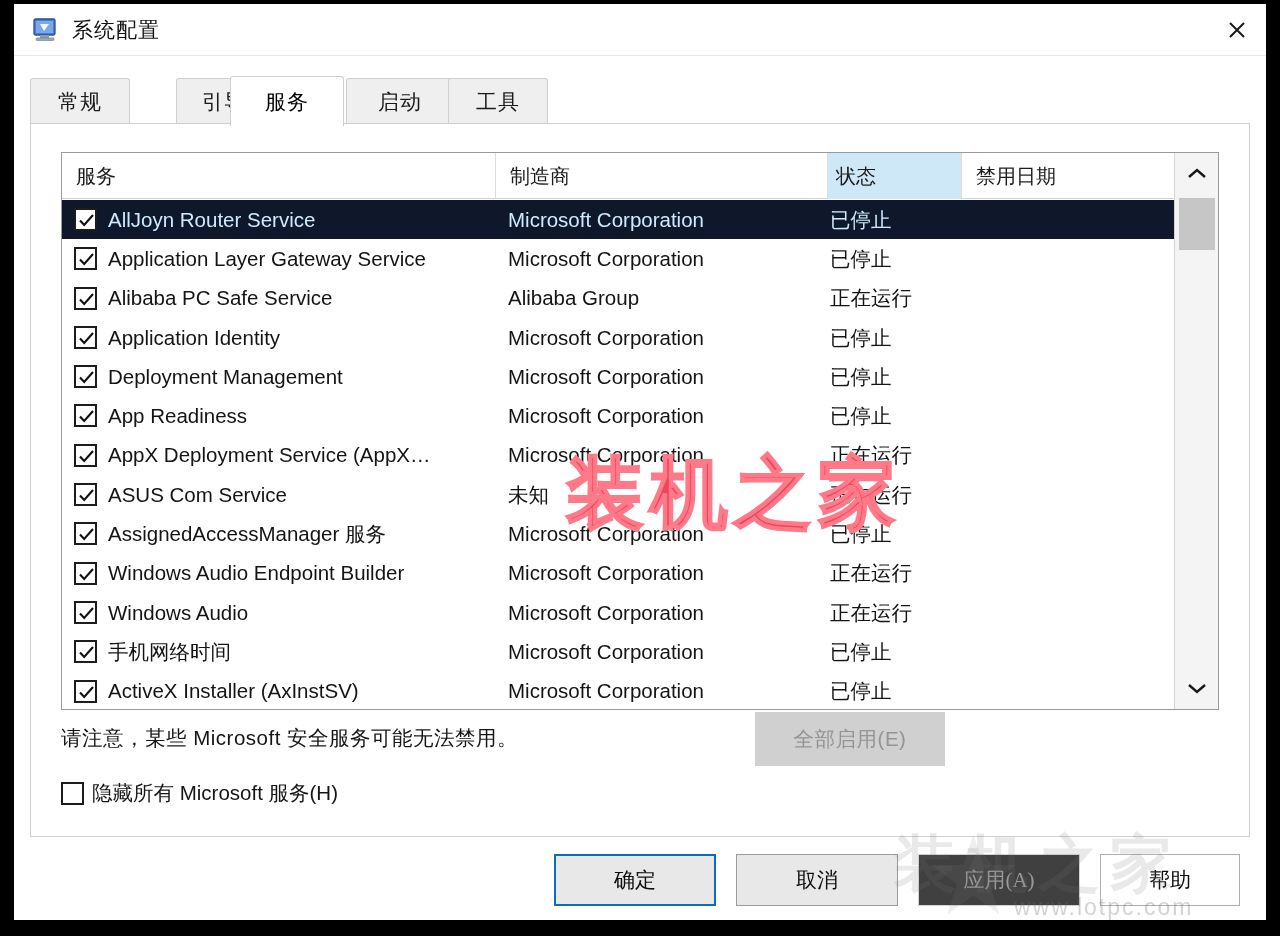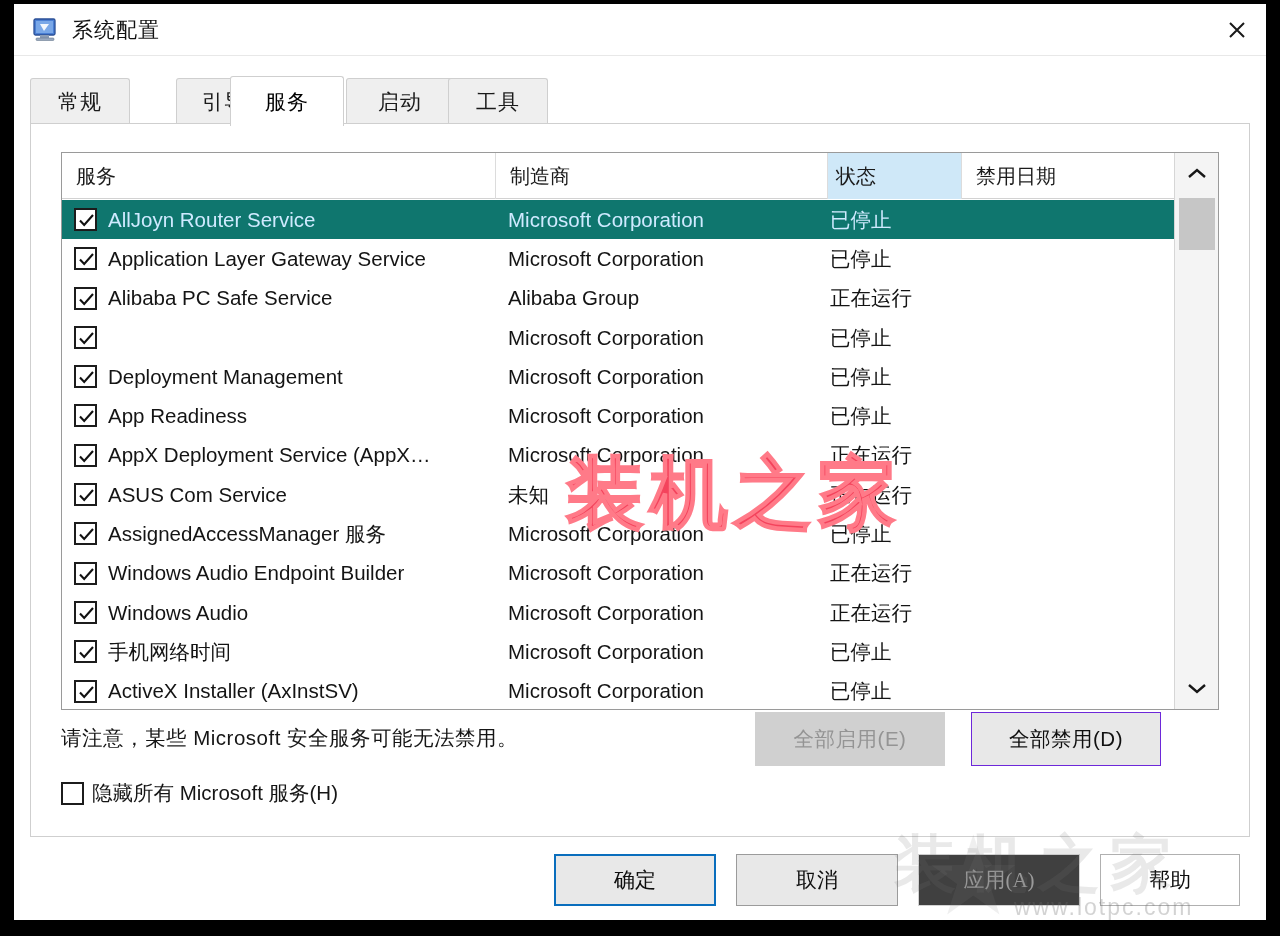--- a/index.html
+++ b/index.html
@@ -111,21 +111,21 @@
     background: #fff;
     overflow: hidden;
   }
   .row {
     position: relative;
     height: 39.3px;
     width: 1112px;
     display: block;
     cursor: pointer;
   }
-  .row.sel { background: #0f766e; }
+  .row.sel { background: #0f172a; }
   .row .cb {
     position: absolute; left: 12px; top: 8px;
     width: 23px; height: 23px;
     border: 2px solid #1c1c1c;
     background: #ffffff;
     cursor: pointer;
   }
   .row .cb svg { position: absolute; left: 1px; top: 1px; }
   .cell {
     position: absolute; top: 0; height: 39.3px;
@@ -323,20 +323,21 @@
             <span class="cell c0">Alibaba PC Safe Service</span>
             <span class="cell c2">正在运行</span>
             <span class="cell c3"></span>
           </div>
           <div class="row">
             <span class="cb">
               <svg width="19" height="19" viewBox="0 0 19 19">
                 <path d="M3 9.5 L7.2 14 L16 4" stroke="#111" stroke-width="2.1" fill="none"></path>
               </svg>
             </span>
+            <span class="cell c0">Application Identity</span>
             <span class="cell c1">Microsoft Corporation</span>
             <span class="cell c2">已停止</span>
             <span class="cell c3"></span>
           </div>
           <div class="row">
             <span class="cb">
               <svg width="19" height="19" viewBox="0 0 19 19">
                 <path d="M3 9.5 L7.2 14 L16 4" stroke="#111" stroke-width="2.1" fill="none"></path>
               </svg>
             </span>
@@ -446,21 +447,20 @@
           <svg width="22" height="14" viewBox="0 0 22 14">
               <path d="M3 4 L11 11 L19 4" stroke="#171717" stroke-width="2.4" fill="none"></path>
             </svg>
         </div>
       </div>
     </div>
 
     <div class="note">请注意，某些 Microsoft 安全服务可能无法禁用。</div>
 
     <div class="btn btn-enable-all disabled">全部启用(E)</div>
-    <div class="btn btn-disable-all">全部禁用(D)</div>
 
     <div class="hidecb-wrap">
       <span class="hidecb"></span>
       <span class="hidecb-label">隐藏所有 Microsoft 服务(H)</span>
     </div>
   </div>
 
   <div class="footer">
     <div class="fbtn f-ok primary">确定</div>
     <div class="fbtn f-cancel">取消</div>

